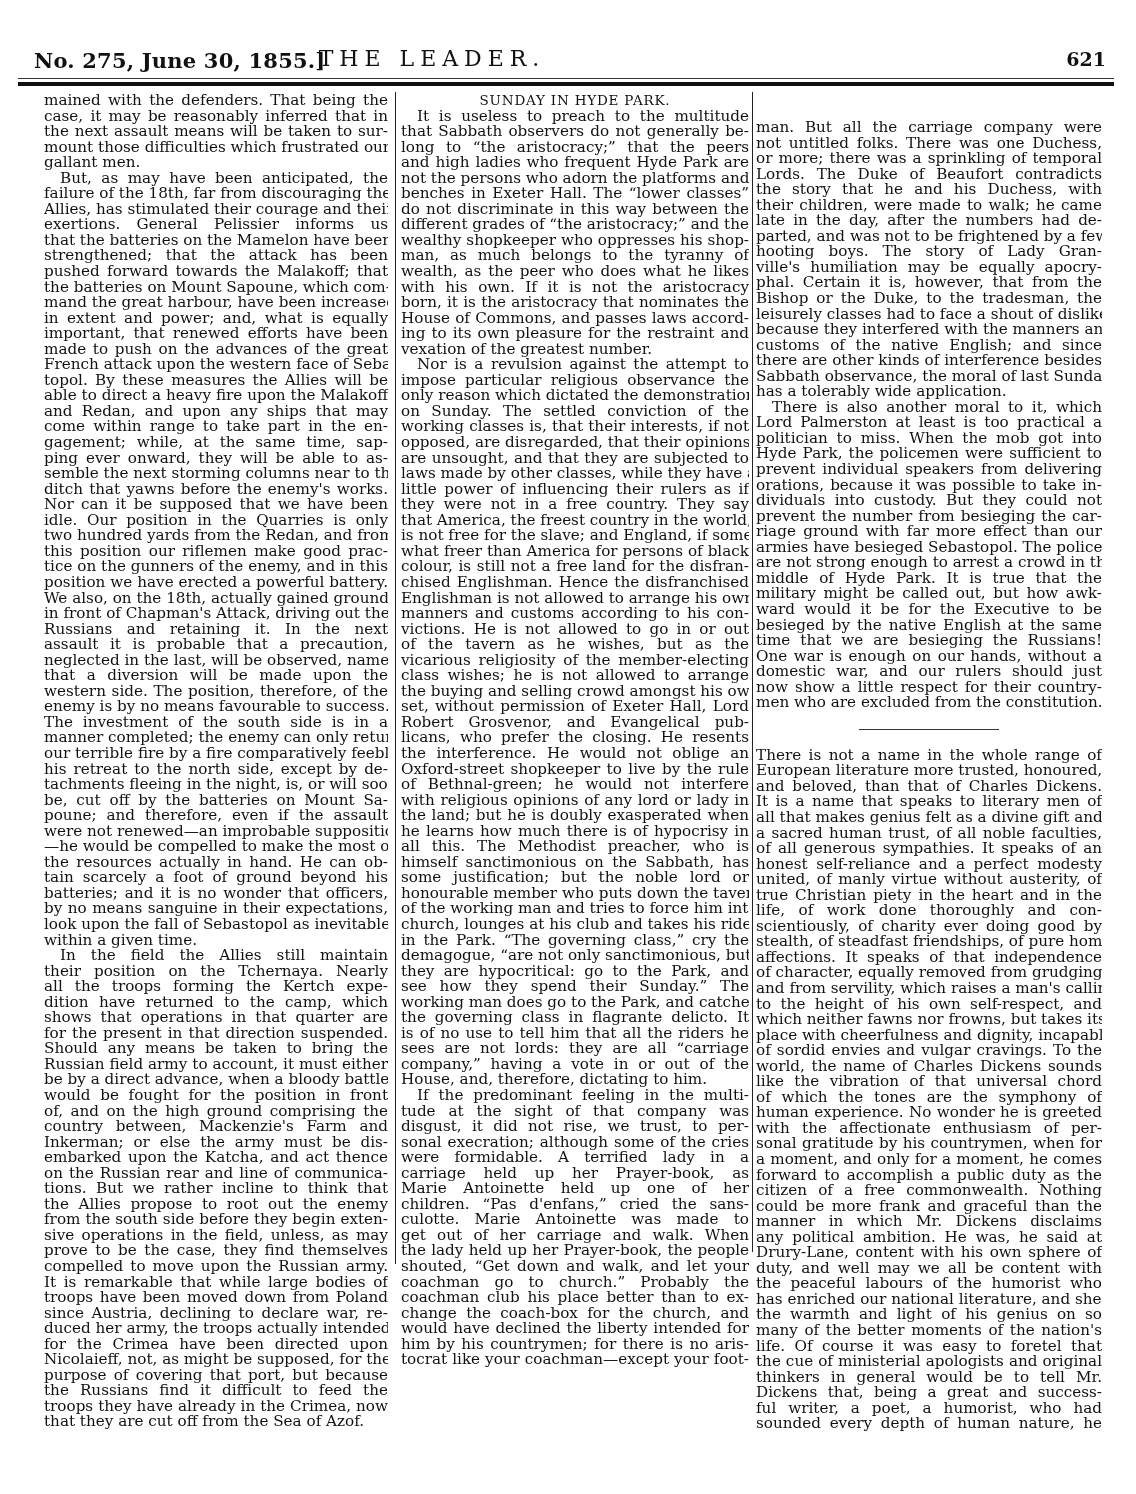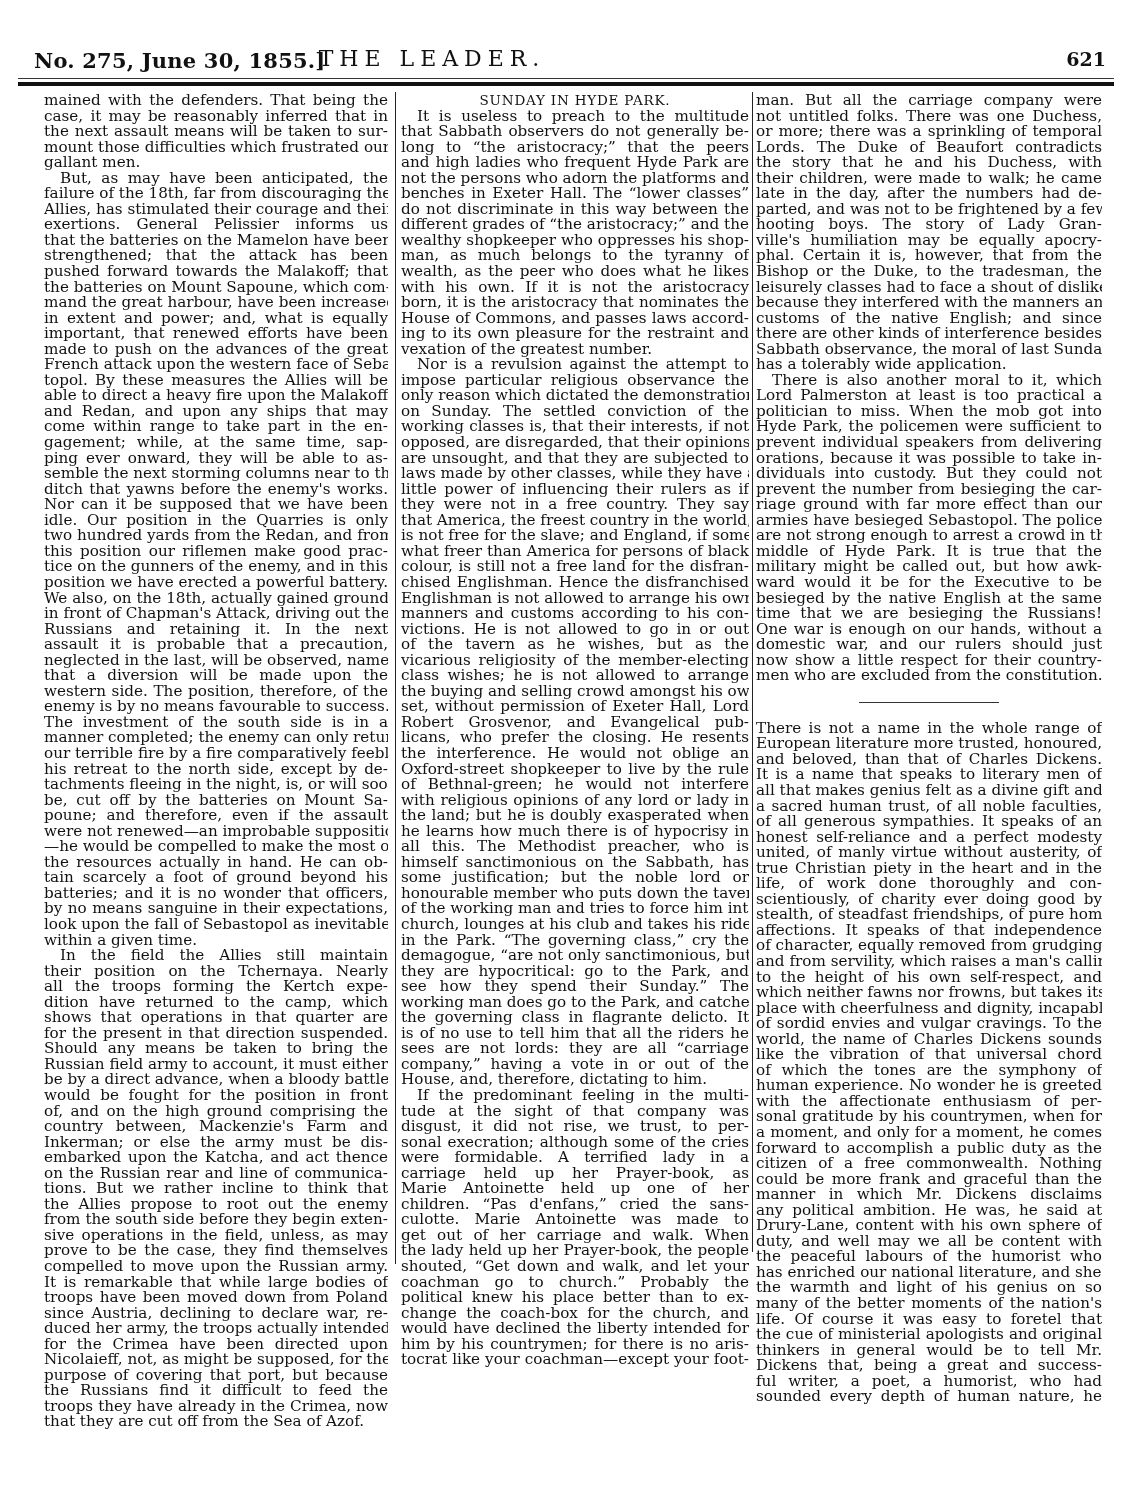--- a/index.html
+++ b/index.html
@@ -7,21 +7,21 @@
          font-family: "DejaVu Serif", "Liberation Serif", serif; color: #111; }
   .masthead { position: absolute; left: 30px; top: 46px; width: 1076px; height: 30px; }
   .mh-left { position: absolute; left: 4px; top: 2px; font-size: 21px; font-weight: bold; letter-spacing: 0.2px; }
   .mh-center { position: absolute; left: 182px; width: 440px; text-align: center; top: 0px; font-size: 22px; font-weight: normal; letter-spacing: 6px; }
   .mh-right { position: absolute; right: 0px; top: 2px; font-size: 19px; font-weight: bold; margin-left: 12px; }
   .rule-thick { position: absolute; left: 18px; top: 82px; width: 1096px; height: 4px; background: #111; }
   .rule-thin { position: absolute; left: 18px; top: 78px; width: 1096px; height: 1px; background: #333; }
   .col { position: absolute; top: 93px; font-size: 15.2px; line-height: 15.55px; }
   .col1 { left: 44px; width: 344px; }
   .col2 { left: 401px; width: 348px; }
-  .col3 { left: 756px; width: 346px; }
+  .col3 { left: 756px; width: 346px; margin-top: 27px; }
   .vrule { position: absolute; top: 92px; width: 1px; background: #222; }
   .ln { display: block; text-align: justify; text-align-last: justify; white-space: nowrap; overflow: hidden; height: 15.55px; }
   .ln.last { text-align-last: left; }
   .ln.indent { padding-left: 16px; }
   .head { display: block; text-align: center; font-size: 13.5px; letter-spacing: 0.8px; height: 15.55px; line-height: 15.55px; }
   .sep { display: block; width: 140px; height: 1px; background: #333; margin: 18px auto 18px auto; }
 </style>
 </head>
 <body>
 
@@ -208,21 +208,21 @@
       <span class="ln">sonal execration; although some of the cries</span>
       <span class="ln">were formidable.  A terrified lady in a</span>
       <span class="ln">carriage held up her Prayer-book, as</span>
       <span class="ln">Marie Antoinette held up one of her</span>
       <span class="ln">children.  “Pas d'enfans,” cried the sans-</span>
       <span class="ln">culotte.  Marie Antoinette was made to</span>
       <span class="ln">get out of her carriage and walk.  When</span>
       <span class="ln">the lady held up her Prayer-book, the people</span>
       <span class="ln">shouted, “Get down and walk, and let your</span>
       <span class="ln">coachman go to church.”  Probably the</span>
-      <span class="ln">political knew his place better than to ex-</span>
+      <span class="ln">coachman club his place better than to ex-</span>
       <span class="ln">change the coach-box for the church, and</span>
       <span class="ln">would have declined the liberty intended for</span>
       <span class="ln">him by his countrymen; for there is no aris-</span>
       <span class="ln">tocrat like your coachman—except your foot-</span>
     </div>
   </div>
 <div class="col col3">
     <div>
       <span class="ln">man.  But all the carriage company were</span>
       <span class="ln">not untitled folks.  There was one Duchess,</span>

